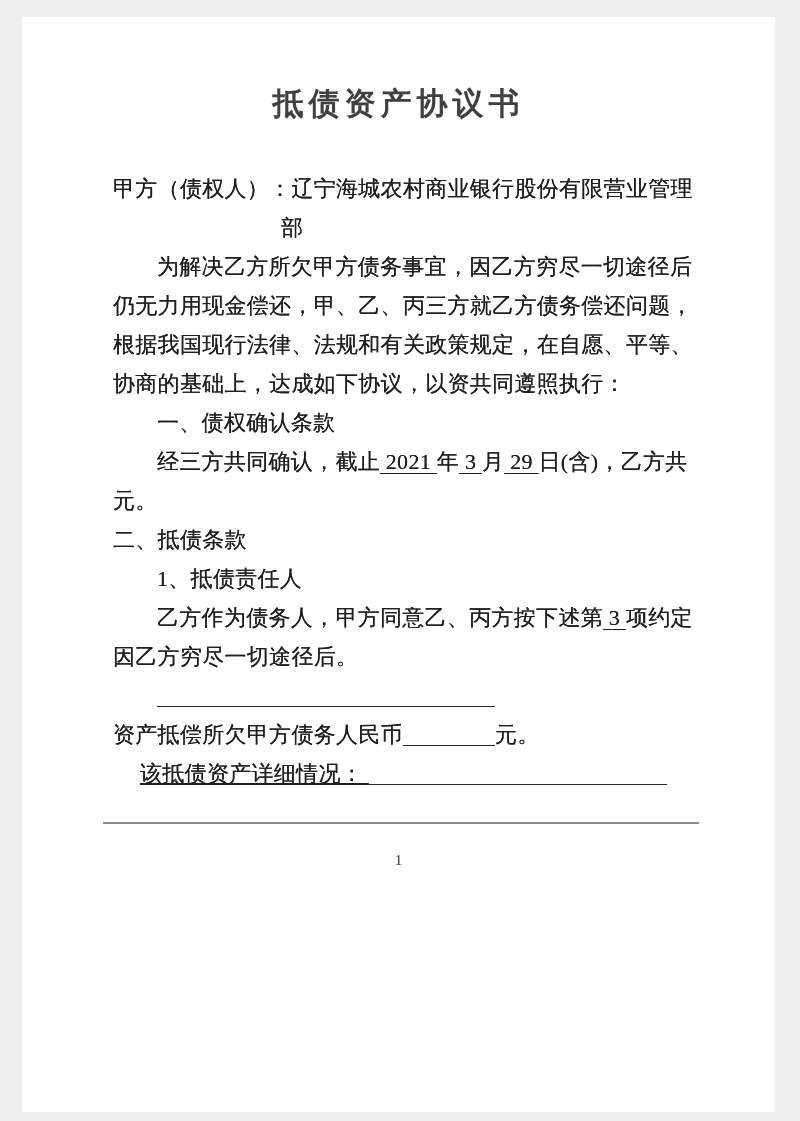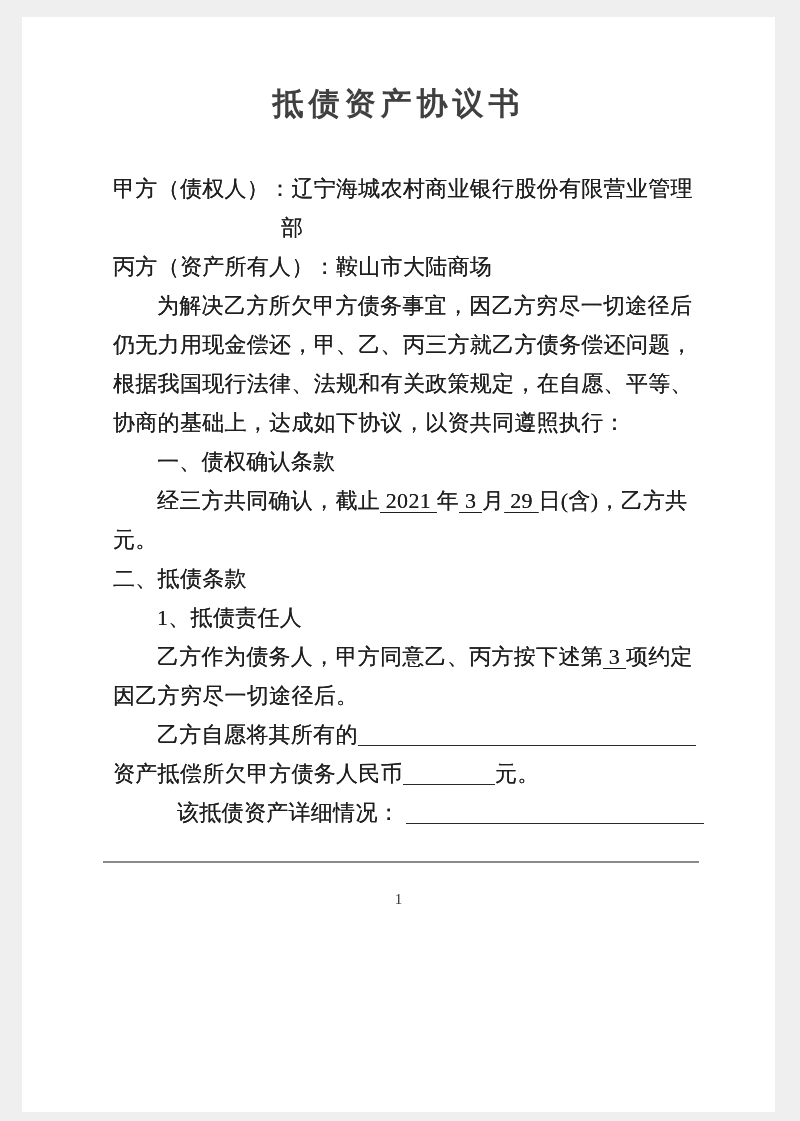--- a/index.html
+++ b/index.html
@@ -61,32 +61,31 @@
 </style>
 </head>
 <body>
 
 <div class="page">
   <h1 class="title">抵债资产协议书</h1>
 
   <div class="body-lines" id="doc-lines">
       <div class="line"><span>甲方（债权人）：辽宁海城农村商业银行股份有限营业管理</span></div>
       <div class="line" style="margin-left: 168px;"><span>部</span></div>
-      <div class="line"><span>丙方（资产所有人）：鞍山市大陆商场</span></div>
       <div class="line" style="margin-left: 44px;"><span>为解决乙方所欠甲方债务事宜，因乙方穷尽一切途径后</span></div>
       <div class="line"><span>仍无力用现金偿还，甲、乙、丙三方就乙方债务偿还问题，</span></div>
       <div class="line"><span>根据我国现行法律、法规和有关政策规定，在自愿、平等、</span></div>
       <div class="line"><span>协商的基础上，达成如下协议，以资共同遵照执行：</span></div>
       <div class="line" style="margin-left: 44px;"><span>一、债权确认条款</span></div>
       <div class="line" style="margin-left: 44px;"><span>经三方共同确认，截止</span><span class="u"> 2021 </span><span>年</span><span class="u"> 3 </span><span>月</span><span class="u"> 29 </span><span>日(含)，乙方共</span></div>
       <div class="line"><span>元。</span></div>
       <div class="line" style=""><span>二、抵债条款</span></div>
       <div class="line" style="margin-left: 44px;"><span>1、抵债责任人</span></div>
       <div class="line" style="margin-left: 44px;"><span>乙方作为债务人，甲方同意乙、丙方按下述第</span><span class="u"> 3 </span><span>项约定</span></div>
       <div class="line"><span>因乙方穷尽一切途径后。</span></div>
-      <div class="line" style="margin-left: 44px;"><span>乙方自愿将其所有的</span><span class="blank" style="width: 338px;"></span></div>
+      <div class="line" style="margin-left: 44px;"><span class="blank" style="width: 338px;"></span></div>
       <div class="line"><span>资产抵偿所欠甲方债务人民币</span><span class="blank" style="width: 92px;"></span><span>元。</span></div>
-      <div class="line" style="margin-left: 64px;"><span>该抵债资产详细情况： </span><span class="blank" style="width: 298px;"></span></div>
+      <div class="line" style="margin-left: 27px; text-decoration: underline;"><span>该抵债资产详细情况： </span><span class="blank" style="width: 298px;"></span></div>
       <div class="line" style="margin-left: -10px;"><span class="blank thick" style="width: 596px;"></span></div>
     </div>
 
   <div class="page-number">1</div>
 </div>
 
 </body></html>

